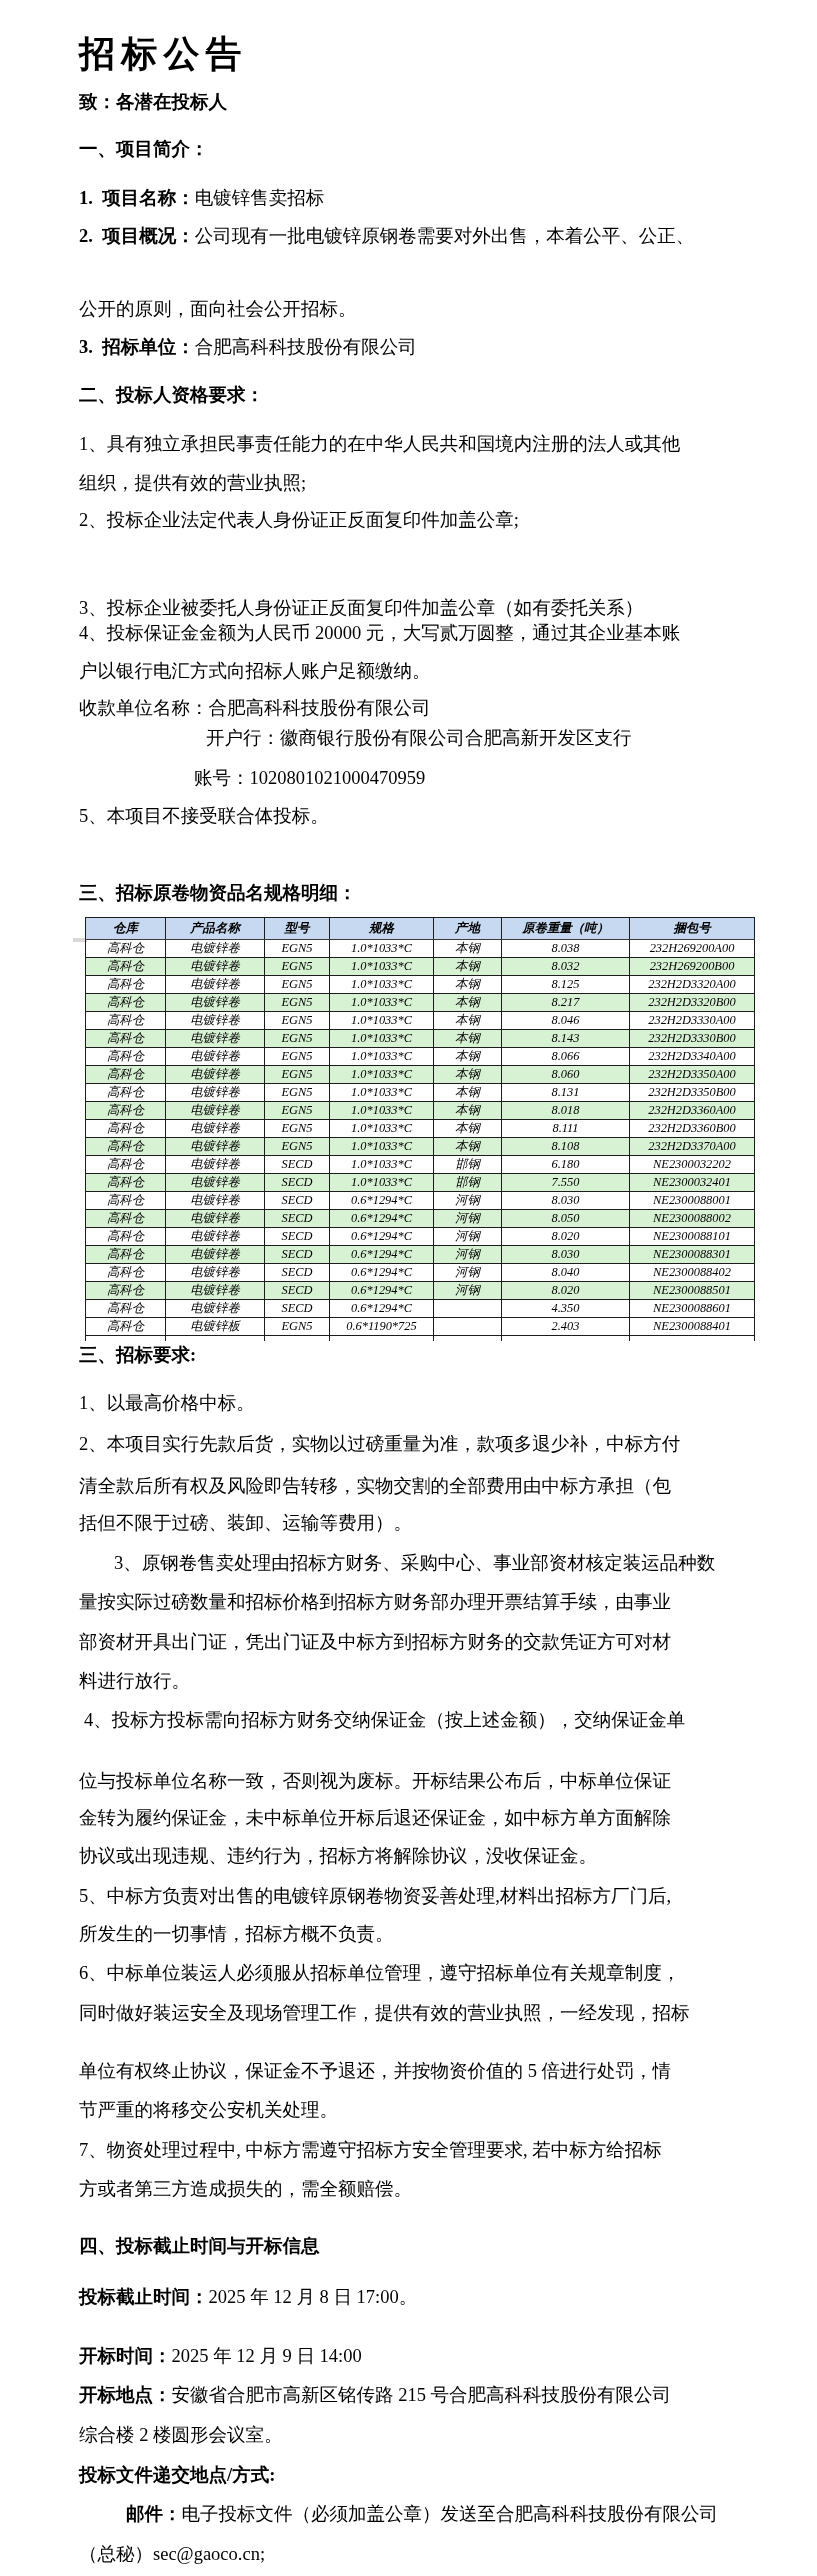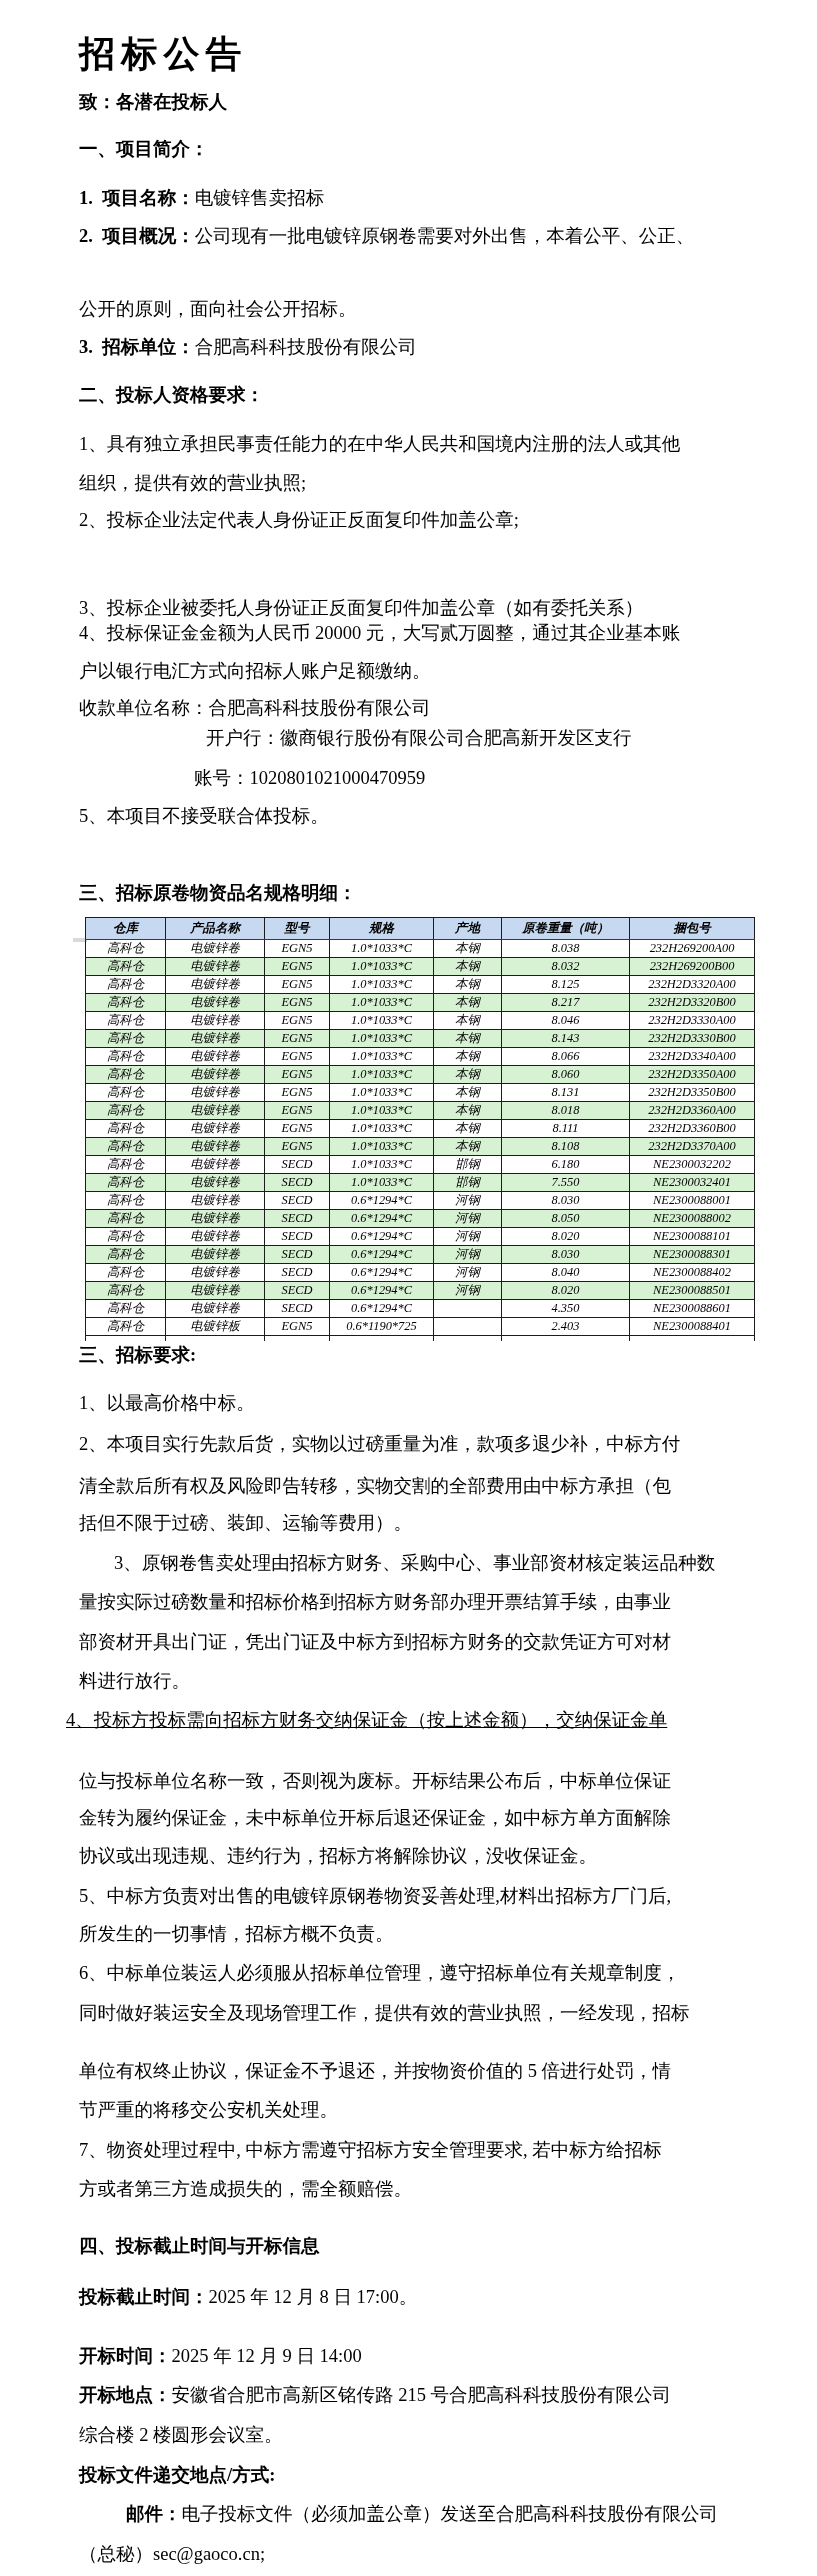--- a/index.html
+++ b/index.html
@@ -107,21 +107,21 @@
       <div class="line" style="top: 882px; left: 79px;"><span class="b">三、招标原卷物资品名规格明细：</span></div>
       <div class="line" style="top: 1344px; left: 79px;"><span class="b">三、招标要求:</span></div>
       <div class="line" style="top: 1392px; left: 79px;"><span>1、以最高价格中标。</span></div>
       <div class="line" style="top: 1433px; left: 79px;"><span>2、本项目实行先款后货，实物以过磅重量为准，款项多退少补，中标方付</span></div>
       <div class="line" style="top: 1475px; left: 79px;"><span>清全款后所有权及风险即告转移，实物交割的全部费用由中标方承担（包</span></div>
       <div class="line" style="top: 1512px; left: 79px;"><span>括但不限于过磅、装卸、运输等费用）。</span></div>
       <div class="line" style="top: 1552px; left: 79px; margin-left: 35px;"><span>3、原钢卷售卖处理由招标方财务、采购中心、事业部资材核定装运品种数</span></div>
       <div class="line" style="top: 1591px; left: 79px;"><span>量按实际过磅数量和招标价格到招标方财务部办理开票结算手续，由事业</span></div>
       <div class="line" style="top: 1631px; left: 79px;"><span>部资材开具出门证，凭出门证及中标方到招标方财务的交款凭证方可对材</span></div>
       <div class="line" style="top: 1670px; left: 79px;"><span>料进行放行。</span></div>
-      <div class="line" style="top: 1709px; left: 66px; text-decoration: underline;"><span>4、投标方投标需向招标方财务交纳保证金（按上述金额），交纳保证金单</span></div>
+      <div class="line" style="top: 1709px; left: 84px;"><span>4、投标方投标需向招标方财务交纳保证金（按上述金额），交纳保证金单</span></div>
       <div class="line" style="top: 1770px; left: 79px;"><span>位与投标单位名称一致，否则视为废标。开标结果公布后，中标单位保证</span></div>
       <div class="line" style="top: 1807px; left: 79px;"><span>金转为履约保证金，未中标单位开标后退还保证金，如中标方单方面解除</span></div>
       <div class="line" style="top: 1845px; left: 79px;"><span>协议或出现违规、违约行为，招标方将解除协议，没收保证金。</span></div>
       <div class="line" style="top: 1885px; left: 79px;"><span>5、中标方负责对出售的电镀锌原钢卷物资妥善处理,材料出招标方厂门后,</span></div>
       <div class="line" style="top: 1923px; left: 79px;"><span>所发生的一切事情，招标方概不负责。</span></div>
       <div class="line" style="top: 1962px; left: 79px;"><span>6、中标单位装运人必须服从招标单位管理，遵守招标单位有关规章制度，</span></div>
       <div class="line" style="top: 2002px; left: 79px;"><span>同时做好装运安全及现场管理工作，提供有效的营业执照，一经发现，招标</span></div>
       <div class="line" style="top: 2060px; left: 79px;"><span>单位有权终止协议，保证金不予退还，并按物资价值的 5 倍进行处罚，情</span></div>
       <div class="line" style="top: 2099px; left: 79px;"><span>节严重的将移交公安机关处理。</span></div>
       <div class="line" style="top: 2139px; left: 79px;"><span>7、物资处理过程中, 中标方需遵守招标方安全管理要求, 若中标方给招标</span></div>

